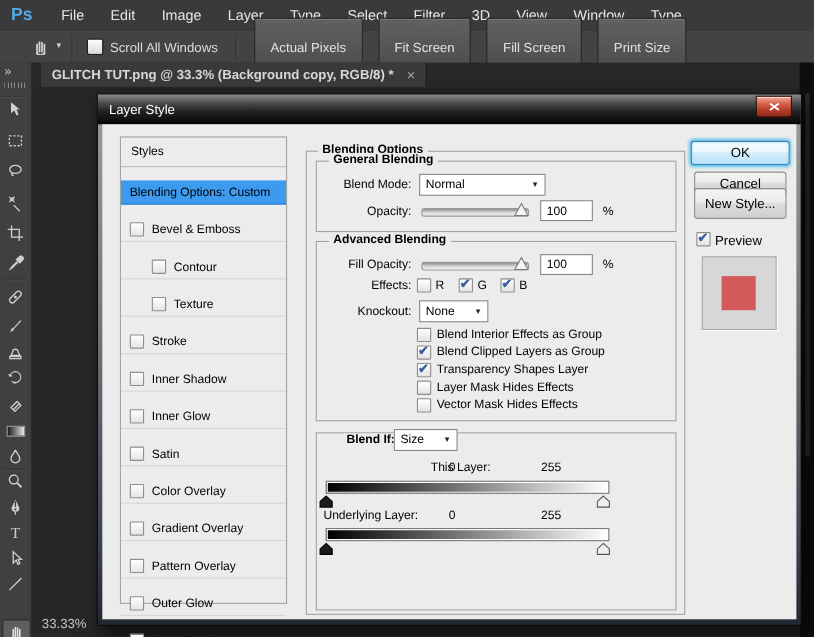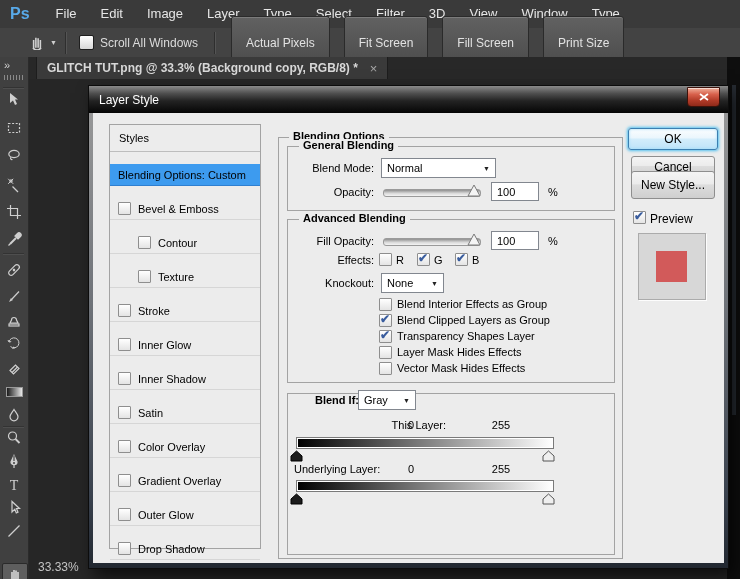--- a/index.html
+++ b/index.html
@@ -288,37 +288,41 @@
         <div class="style-row indent">
           <div class="win-cb"></div>
           <span>Texture</span>
           </div>
         <div class="style-row">
           <div class="win-cb"></div>
           <span>Stroke</span>
           </div>
         <div class="style-row">
           <div class="win-cb"></div>
+          <span>Inner Shadow</span>
+          </div>
+        <div class="style-row">
+          <div class="win-cb"></div>
           <span>Inner Glow</span>
           </div>
         <div class="style-row">
           <div class="win-cb"></div>
-          <span>Inner Shadow</span>
-          </div>
-        <div class="style-row">
-          <div class="win-cb"></div>
           <span>Satin</span>
           </div>
         <div class="style-row">
           <div class="win-cb"></div>
           <span>Color Overlay</span>
           </div>
         <div class="style-row">
           <div class="win-cb"></div>
           <span>Gradient Overlay</span>
+          </div>
+        <div class="style-row">
+          <div class="win-cb"></div>
+          <span>Pattern Overlay</span>
           </div>
         <div class="style-row">
           <div class="win-cb"></div>
           <span>Outer Glow</span>
           </div>
         <div class="style-row">
           <div class="win-cb"></div>
           <span>Drop Shadow</span>
           </div>
       </div>
@@ -386,21 +390,21 @@
           </div>
         <div class="adv-row">
           <div class="win-cb"></div>
           <span>Vector Mask Hides Effects</span>
           </div>
       </div>
 
       <div class="groupbox" style="left:194px;top:280px;width:326px;height:160px"></div>
       <div class="gb-label" style="left:218px;top:281px">Blend If:</div>
       <div class="dropdown" style="left:265px;top:277px;width:58px">
-        <span>Gray</span>
+        <span>Size</span>
         <span class="dd-arrow">▼</span>
       </div>
 
       <div class="lbl" style="left:233px;top:306px;width:120px;text-align:right">This Layer:</div>
       <div class="center-num" style="left:318px;top:306px">0</div>
       <div class="center-num" style="left:408px;top:306px">255</div>
       <div class="blend-bar" style="top:324px"></div>
       <div class="marker" style="left:197px;top:337px">
         <svg width="13" height="12" viewBox="0 0 13 12">
             <polygon points="6.5,1 12,6 12,11 1,11 1,6" fill="#1b1b1b" stroke="#000"></polygon>

